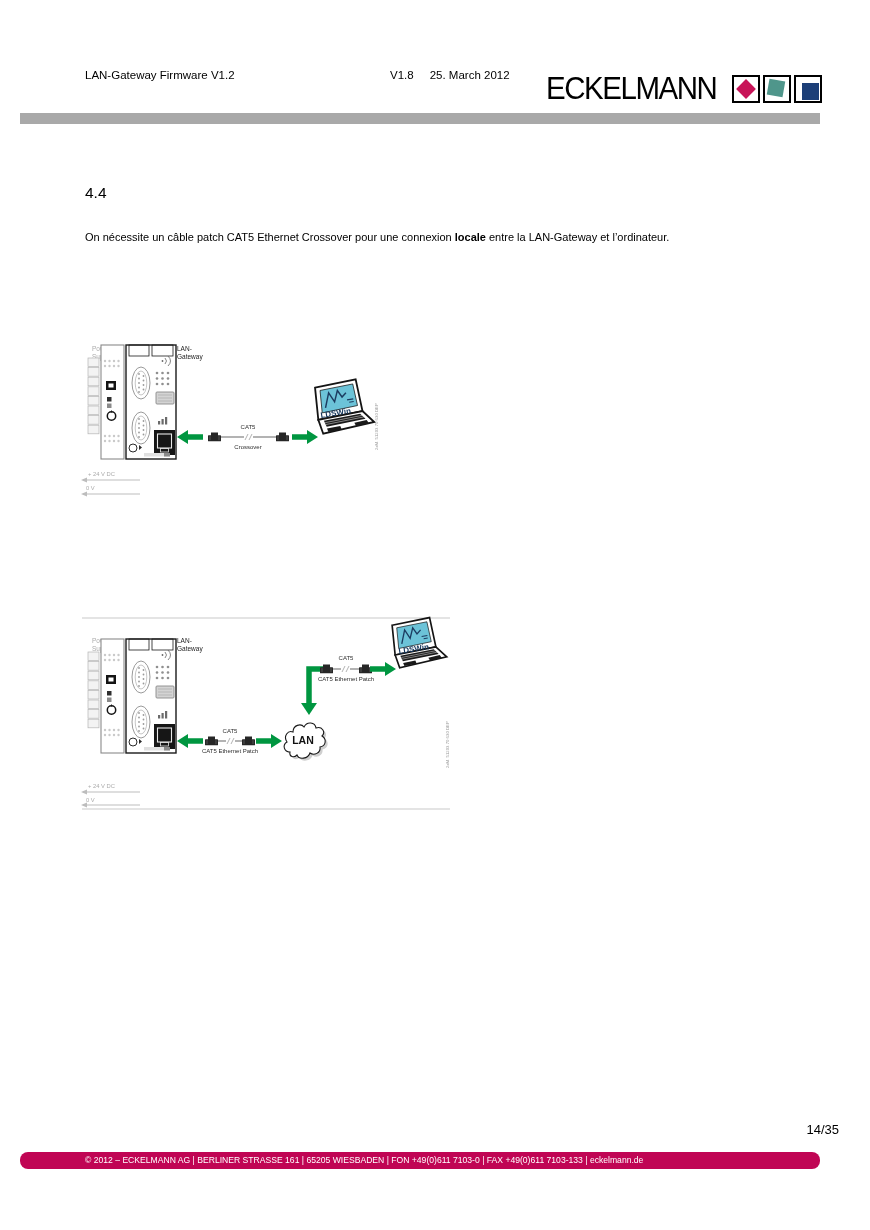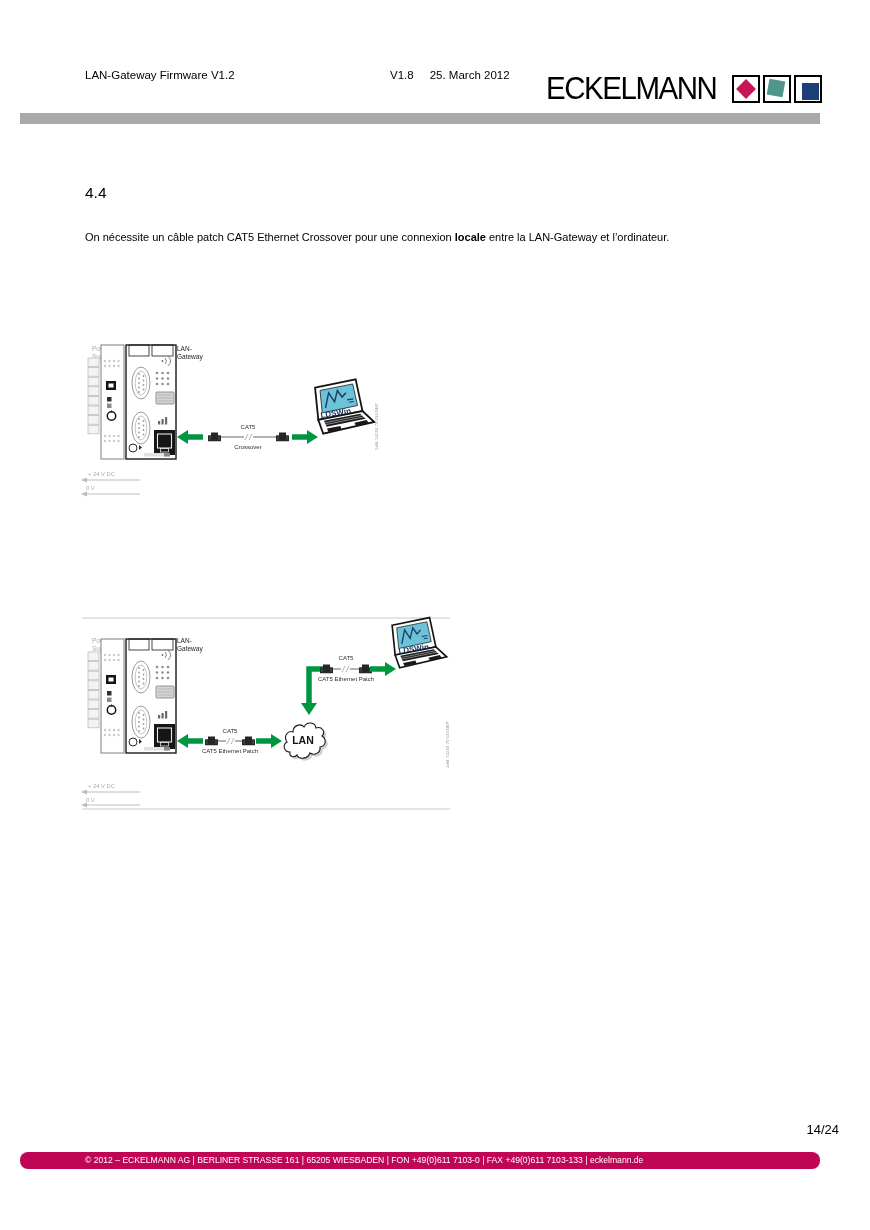--- a/index.html
+++ b/index.html
@@ -312,15 +312,15 @@
     <text class="lbl-note" transform="translate(369,156) rotate(-90)">2xM. 51203 70 630 DEP</text>
 
     <text x="8" y="176" class="lbl-dc">+ 24 V DC</text>
     <line x1="3" y1="180" x2="60" y2="180" class="dc-line"></line>
     <polygon points="1,180 7,177.6 7,182.4" fill="#bdbdbd"></polygon>
     <text x="6" y="189.5" class="lbl-dc">0 V</text>
     <line x1="3" y1="193" x2="60" y2="193" class="dc-line"></line>
     <polygon points="1,193 7,190.6 7,195.4" fill="#bdbdbd"></polygon>
   </svg>
 
-  <div class="page-number">14/24</div>
+  <div class="page-number">14/35</div>
   <div class="footer-bar">© 2012 – ECKELMANN AG | BERLINER STRASSE 161 | 65205 WIESBADEN | FON +49(0)611 7103-0 | FAX +49(0)611 7103-133 | eckelmann.de</div>
 </div>
 
 </body></html>

